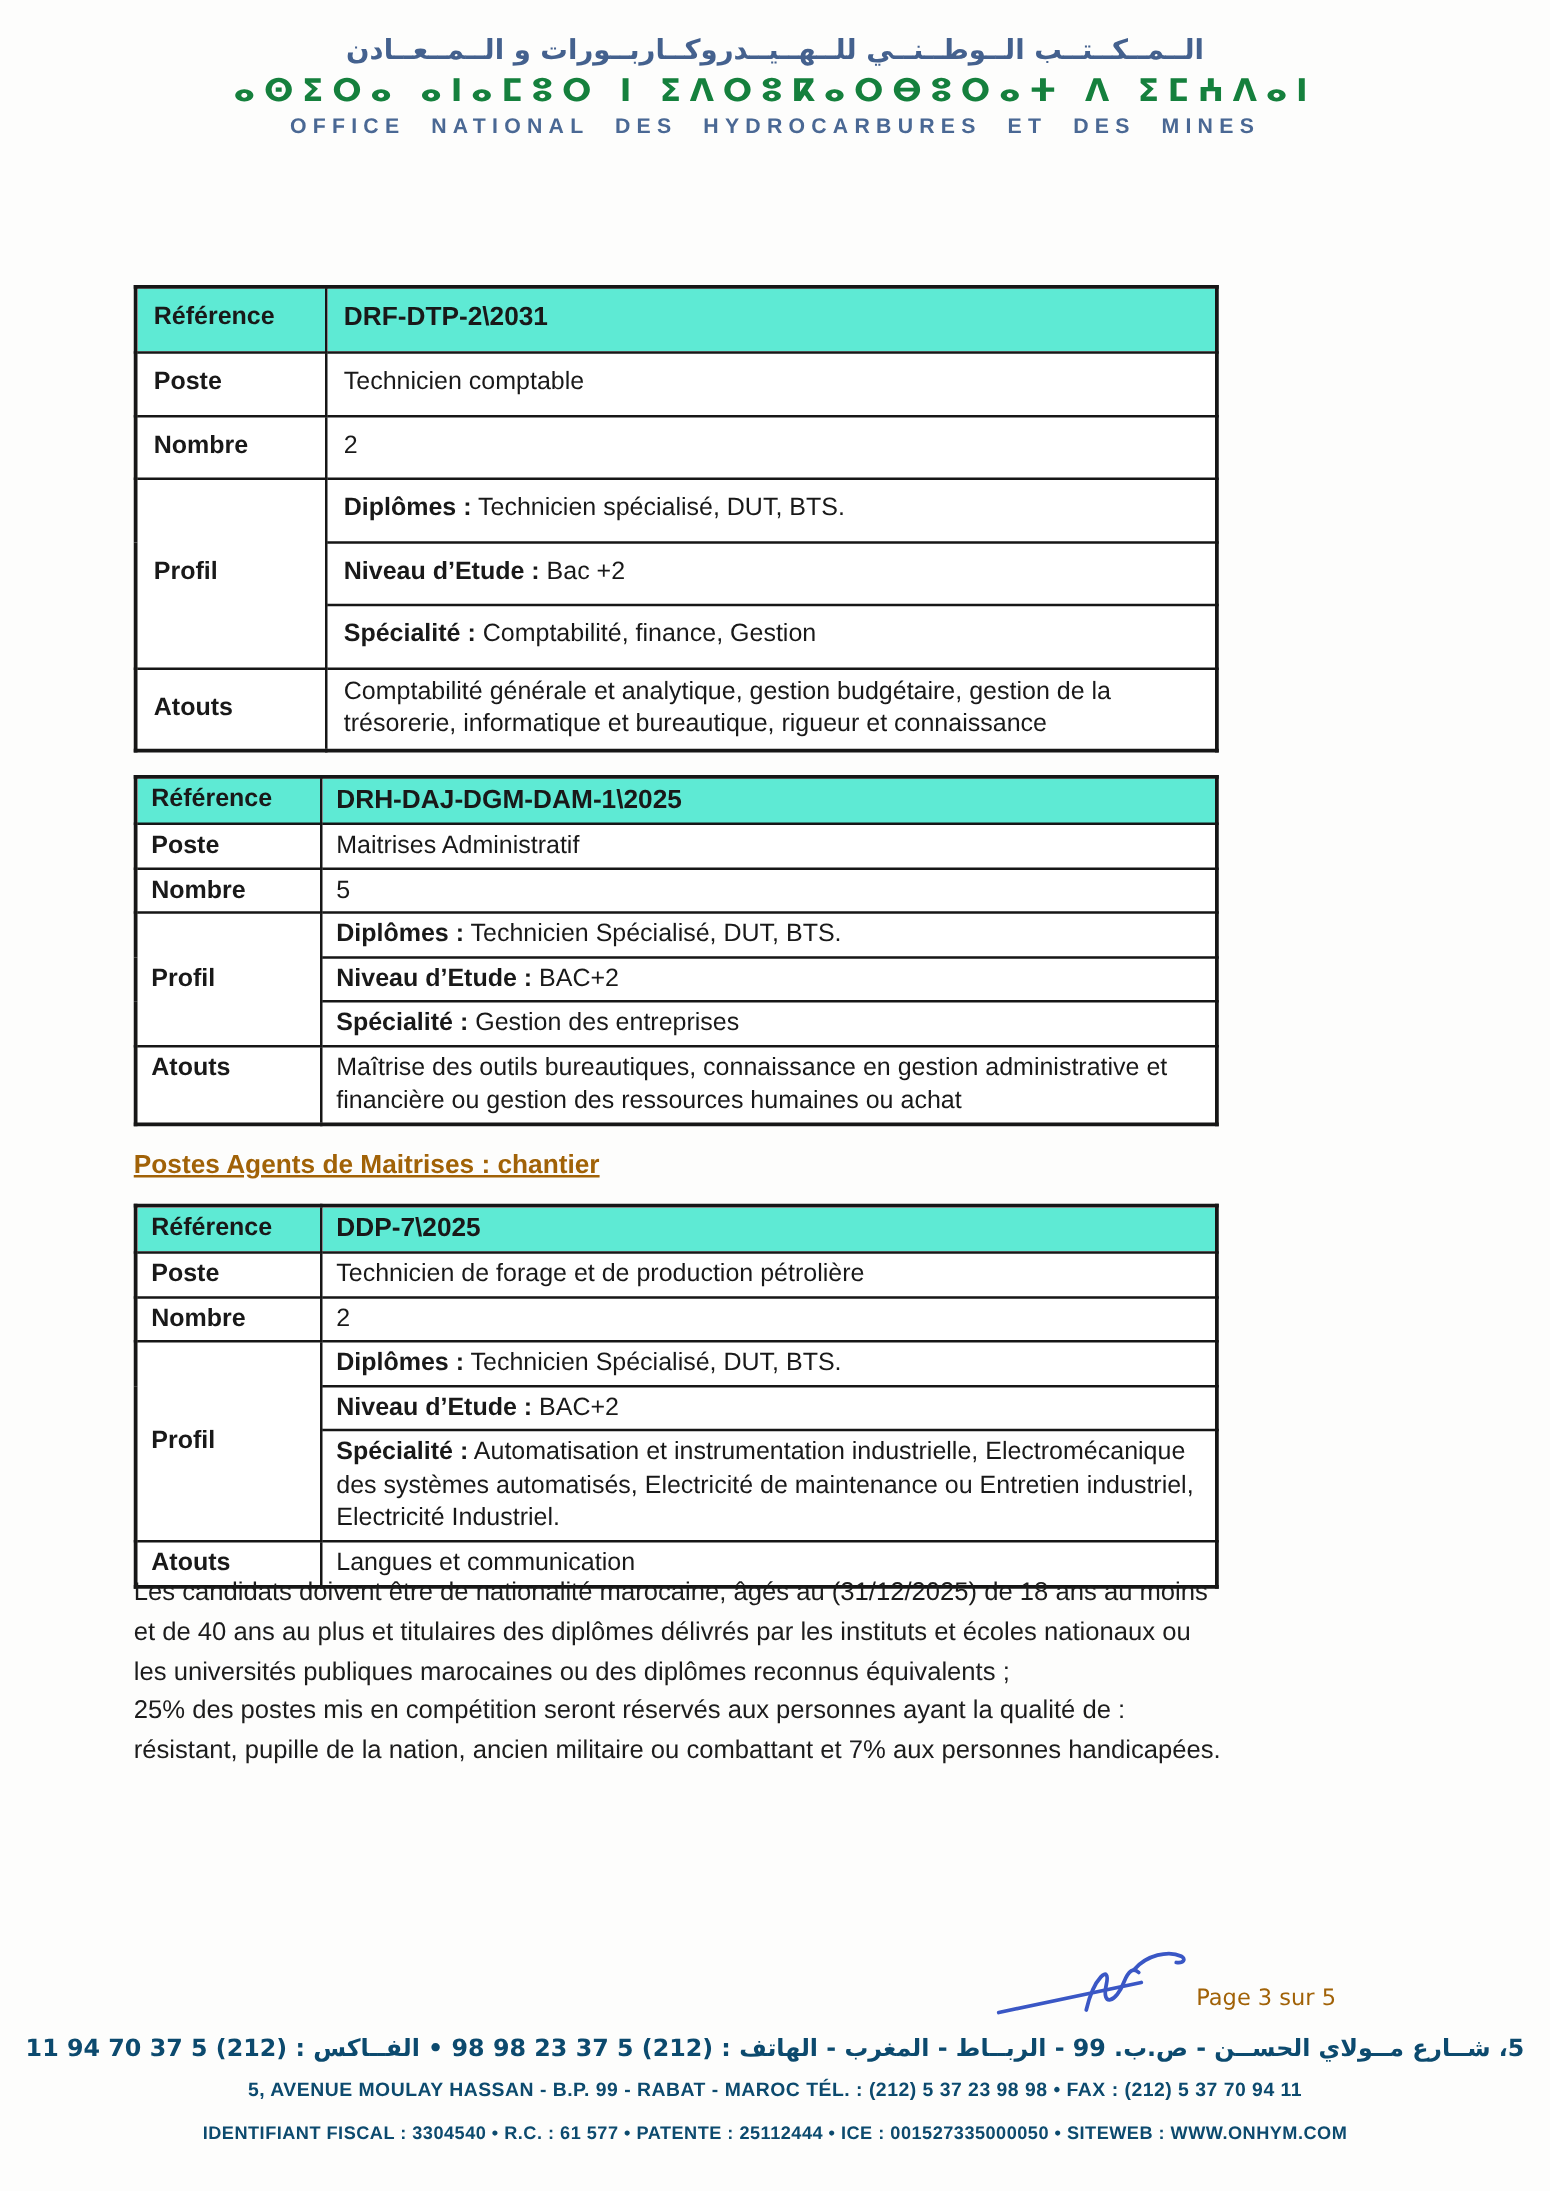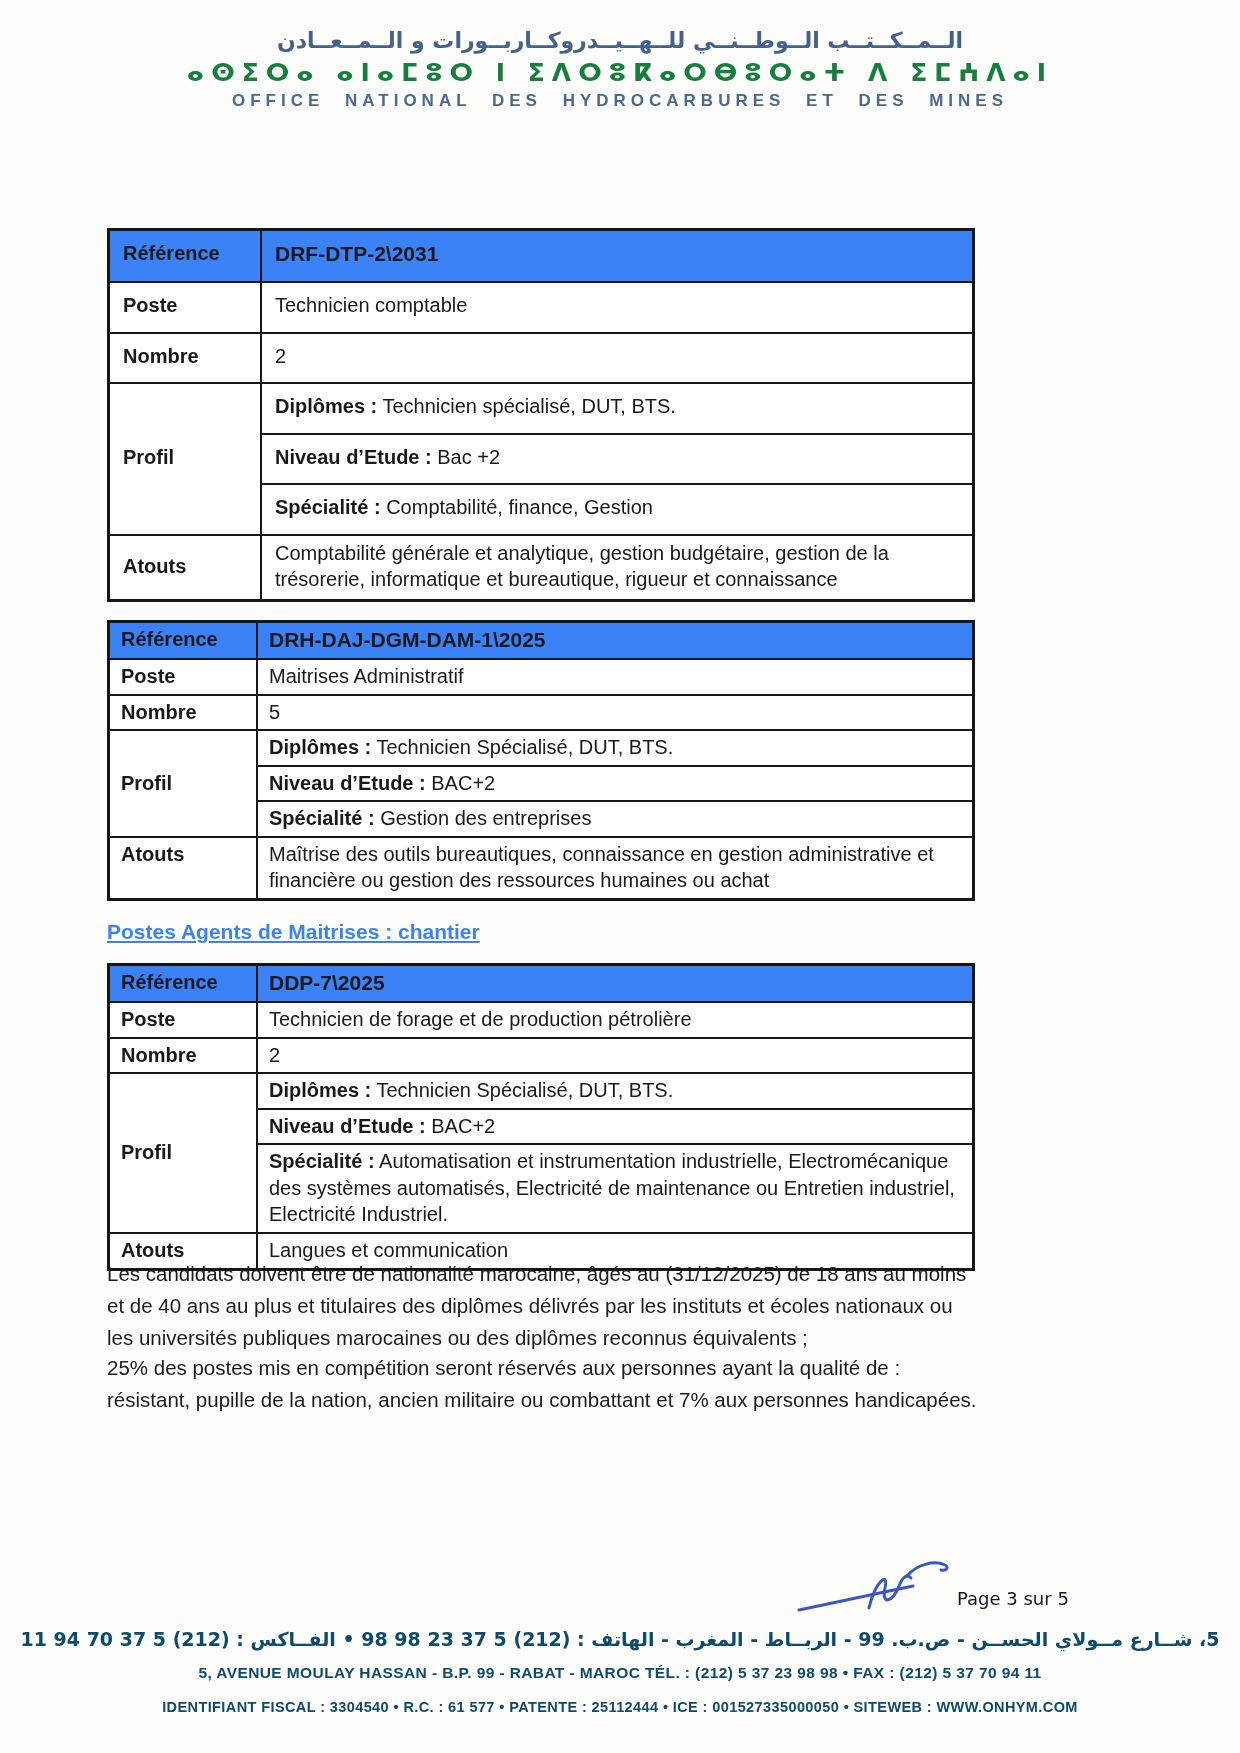--- a/index.html
+++ b/index.html
@@ -27,39 +27,39 @@
   .name-fr{margin-top:4px;font-size:17px;letter-spacing:5px;word-spacing:11px;
     font-weight:bold;color:#4a6894;}
 
   
   table.tbl{position:absolute;left:107px;width:868px;border-collapse:collapse;
     background:#ffffff;border:3px solid #161616;table-layout:fixed;}
   .t1{top:228px;} .t2{top:620px;} .t3{top:963px;}
   table.tbl td{border:2px solid #161616;font-size:20px;color:#191919;line-height:1.33;
     vertical-align:top;overflow:hidden;}
   table.tbl td.lbl{width:124px;font-weight:bold;}
-  tr.hdr td{background:#3b82f6;}
+  tr.hdr td{background:#5eead4;}
   tr.hdr td.val{font-weight:bold;font-size:21px;}
   .t1 td{padding:9px 13px 13px 13px;}
   .t1 tr.atouts td{padding-top:4px;padding-bottom:6px;}
   .t2 td,.t3 td{padding:3px 11px 4px 11px;}
   td .sub{font-weight:bold;}
   td.lbl{vertical-align:middle;}
   .t1 td.lbl{vertical-align:top;}
   .t1 td.lbl.mid,.t2 td.lbl.mid,.t3 td.lbl.mid{vertical-align:middle;}
 
   
   .section-heading{position:absolute;left:107px;top:920px;font-size:21px;font-weight:bold;
-    text-decoration:underline;color:#3b82f6;}
+    text-decoration:underline;color:#a16207;}
   .para{position:absolute;left:107px;width:872px;font-size:20.5px;line-height:1.56;color:#1c1c1c;}
   .p1{top:1258px;} .p2{top:1352px;}
 
   
   .signature{position:absolute;left:795px;top:1552px;}
-  .page-number{position:absolute;left:957px;top:1588px;font-size:18px;color:#0f172a;
+  .page-number{position:absolute;left:957px;top:1588px;font-size:18px;color:#a16207;
     font-family:"DejaVu Sans",sans-serif;}
 
   
   .f-line{position:absolute;left:0;width:100%;text-align:center;color:#0c4a6e;font-weight:bold;}
   .f-ar{top:1628px;font-size:19px;direction:rtl;font-family:"DejaVu Sans",sans-serif;}
   .f-fr{top:1664px;font-size:15.5px;letter-spacing:0.4px;}
   .f-fiscal{top:1699px;font-size:14.5px;letter-spacing:0.4px;}
 </style>
 </head>
 <body>

